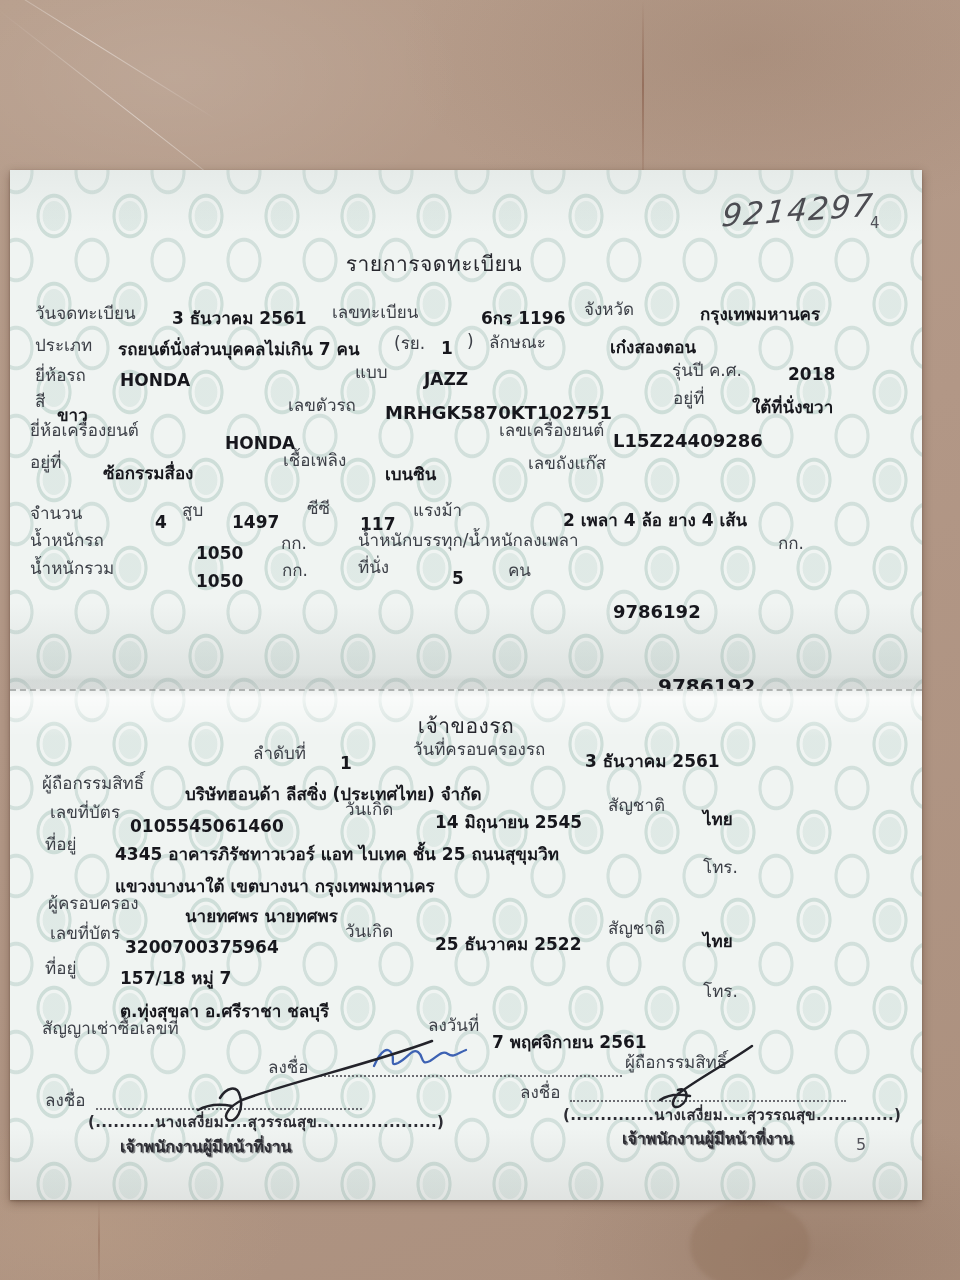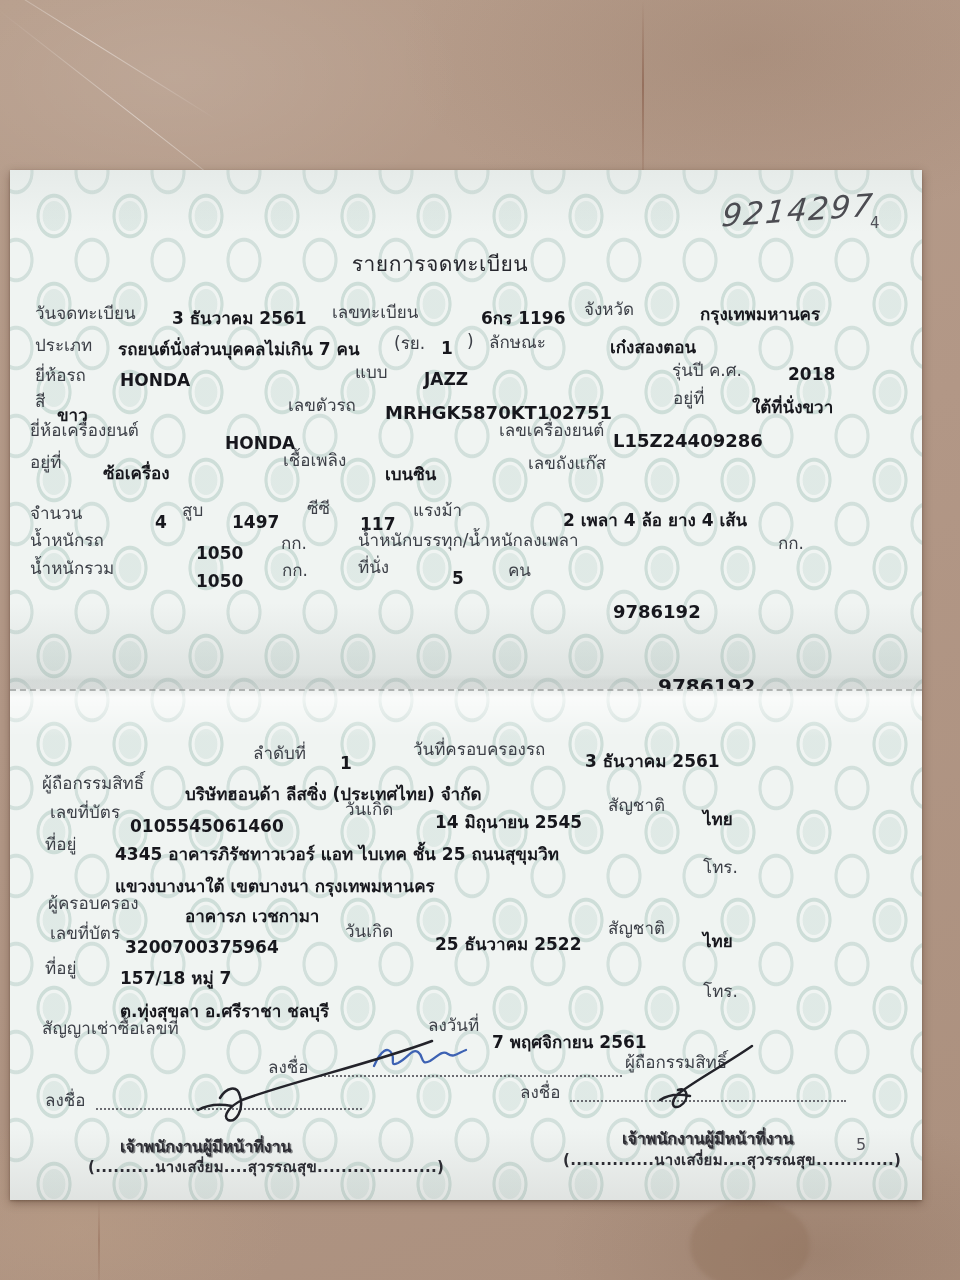--- a/index.html
+++ b/index.html
@@ -53,21 +53,21 @@
   .lbl{font-size:17px;color:#3d4048;}
   .val{font-size:17px;font-weight:700;color:#17171d;}
   .big{font-size:18px;}
   .title{font-size:21px;color:#27272e;letter-spacing:.5px;text-align:center;}
   .hand{
     font-size:31px;color:#4c4c52;font-style:italic;
     transform:rotate(-4deg) skewX(-10deg);letter-spacing:2px;font-weight:500;
   }
   .pgnum{font-size:15px;color:#52525a;}
   .dotline{position:absolute;border-bottom:2px dotted #4a4a52;height:1px;opacity:.8;}
-  .parenline{font-size:15px;font-weight:700;color:#2c2c33;letter-spacing:.3px;margin-top:45px;}
+  .parenline{font-size:15px;font-weight:700;color:#2c2c33;letter-spacing:.3px;}
   .role{font-size:16px;font-weight:700;color:#2c2c33;text-shadow:1.5px .5px 0 rgba(40,40,46,.55);}
   .clipnum{position:absolute;height:15px;overflow:hidden;}
   .clipnum span{font-size:20px;font-weight:700;color:#17171d;line-height:24px;display:block;}
   svg.sig{position:absolute;overflow:visible;}
 </style>
 </head>
 <body>
 
 <div class="stage">
   <div class="bg"></div>
@@ -80,21 +80,21 @@
 
   <div class="paper">
     <div class="paper-tint"></div>
     <div class="fold-shadow"></div>
     <div class="fold"></div>
   </div>
 
   <span class="t hand" style="left:722px;top:190px;">9214297</span>
   <span class="t pgnum" style="left:870px;top:213px;">4</span>
 
-  <div class="t title" style="left:18px;top:250px;width:844px;">รายการจดทะเบียน</div>
+  <div class="t title" style="left:12px;top:250px;width:844px;">รายการจดทะเบียน</div>
 
   <span class="t lbl" style="left:35px;top:302px;">วันจดทะเบียน</span>
   <span class="t val" style="left:172px;top:307px;">3 ธันวาคม 2561</span>
   <span class="t lbl" style="left:332px;top:301px;">เลขทะเบียน</span>
   <span class="t val" style="left:463px;top:307px;margin-left:18px;">6กร 1196</span>
   <span class="t lbl" style="left:584px;top:298px;">จังหวัด</span>
   <span class="t val" style="left:700px;top:303px;">กรุงเทพมหานคร</span>
 
   <span class="t lbl" style="left:35px;top:334px;">ประเภท</span>
   <span class="t val" style="left:118px;top:338px;">รถยนต์นั่งส่วนบุคคลไม่เกิน 7 คน</span>
@@ -117,21 +117,21 @@
   <span class="t val big" style="left:385px;top:401px;">MRHGK5870KT102751</span>
   <span class="t lbl" style="left:673px;top:387px;">อยู่ที่</span>
   <span class="t val" style="left:752px;top:396px;">ใต้ที่นั่งขวา</span>
 
   <span class="t lbl" style="left:30px;top:419px;">ยี่ห้อเครื่องยนต์</span>
   <span class="t val" style="left:225px;top:432px;">HONDA</span>
   <span class="t lbl" style="left:455px;top:419px;margin-left:44px;">เลขเครื่องยนต์</span>
   <span class="t val big" style="left:613px;top:429px;">L15Z24409286</span>
 
   <span class="t lbl" style="left:30px;top:451px;">อยู่ที่</span>
-  <span class="t val" style="left:103px;top:462px;">ซ้อเครื่อง</span>
+  <span class="t val" style="left:103px;top:462px;">ซ้อกรรมสื่อง</span>
   <span class="t lbl" style="left:283px;top:449px;">เชื้อเพลิง</span>
   <span class="t val" style="left:385px;top:463px;">เบนซิน</span>
   <span class="t lbl" style="left:528px;top:452px;">เลขถังแก๊ส</span>
 
   <span class="t lbl" style="left:30px;top:502px;">จำนวน</span>
   <span class="t val" style="left:155px;top:511px;">4</span>
   <span class="t lbl" style="left:182px;top:499px;">สูบ</span>
   <span class="t val" style="left:232px;top:511px;">1497</span>
   <span class="t lbl" style="left:307px;top:497px;">ซีซี</span>
   <span class="t val" style="left:360px;top:513px;">117</span>
@@ -150,20 +150,21 @@
   <span class="t lbl" style="left:358px;top:556px;">ที่นั่ง</span>
   <span class="t val" style="left:452px;top:567px;">5</span>
   <span class="t lbl" style="left:508px;top:559px;">คน</span>
 
   <span class="t val big" style="left:613px;top:600px;">9786192</span>
 
   <div class="clipnum" style="left:658px;top:674px;width:130px;">
     <span>9786192</span>
   </div>
 
+  <div class="t title" style="left:10px;top:712px;width:912px;">เจ้าของรถ</div>
 
   <span class="t lbl" style="left:253px;top:742px;">ลำดับที่</span>
   <span class="t val" style="left:340px;top:752px;">1</span>
   <span class="t lbl" style="left:413px;top:738px;">วันที่ครอบครองรถ</span>
   <span class="t val" style="left:585px;top:750px;">3 ธันวาคม 2561</span>
 
   <span class="t lbl" style="left:42px;top:772px;">ผู้ถือกรรมสิทธิ์</span>
   <span class="t val" style="left:185px;top:783px;">บริษัทฮอนด้า ลีสซิ่ง (ประเทศไทย) จำกัด</span>
 
   <span class="t lbl" style="left:50px;top:801px;">เลขที่บัตร</span>
@@ -172,21 +173,21 @@
   <span class="t val" style="left:435px;top:811px;">14 มิถุนายน 2545</span>
   <span class="t lbl" style="left:608px;top:794px;">สัญชาติ</span>
   <span class="t val" style="left:703px;top:808px;">ไทย</span>
 
   <span class="t lbl" style="left:45px;top:833px;">ที่อยู่</span>
   <span class="t val" style="left:115px;top:843px;">4345 อาคารภิรัชทาวเวอร์ แอท ไบเทค ชั้น 25 ถนนสุขุมวิท</span>
   <span class="t lbl" style="left:703px;top:856px;">โทร.</span>
   <span class="t val" style="left:115px;top:875px;">แขวงบางนาใต้ เขตบางนา กรุงเทพมหานคร</span>
 
   <span class="t lbl" style="left:48px;top:892px;">ผู้ครอบครอง</span>
-  <span class="t val" style="left:185px;top:905px;">อาคารภ  เวชกามา</span>
+  <span class="t val" style="left:185px;top:905px;">นายทศพร  นายทศพร</span>
 
   <span class="t lbl" style="left:50px;top:922px;">เลขที่บัตร</span>
   <span class="t val" style="left:125px;top:936px;">3200700375964</span>
   <span class="t lbl" style="left:345px;top:920px;">วันเกิด</span>
   <span class="t val" style="left:435px;top:933px;">25 ธันวาคม 2522</span>
   <span class="t lbl" style="left:608px;top:917px;">สัญชาติ</span>
   <span class="t val" style="left:703px;top:930px;">ไทย</span>
 
   <span class="t lbl" style="left:45px;top:957px;">ที่อยู่</span>
   <span class="t val" style="left:120px;top:967px;">157/18 หมู่ 7</span>

